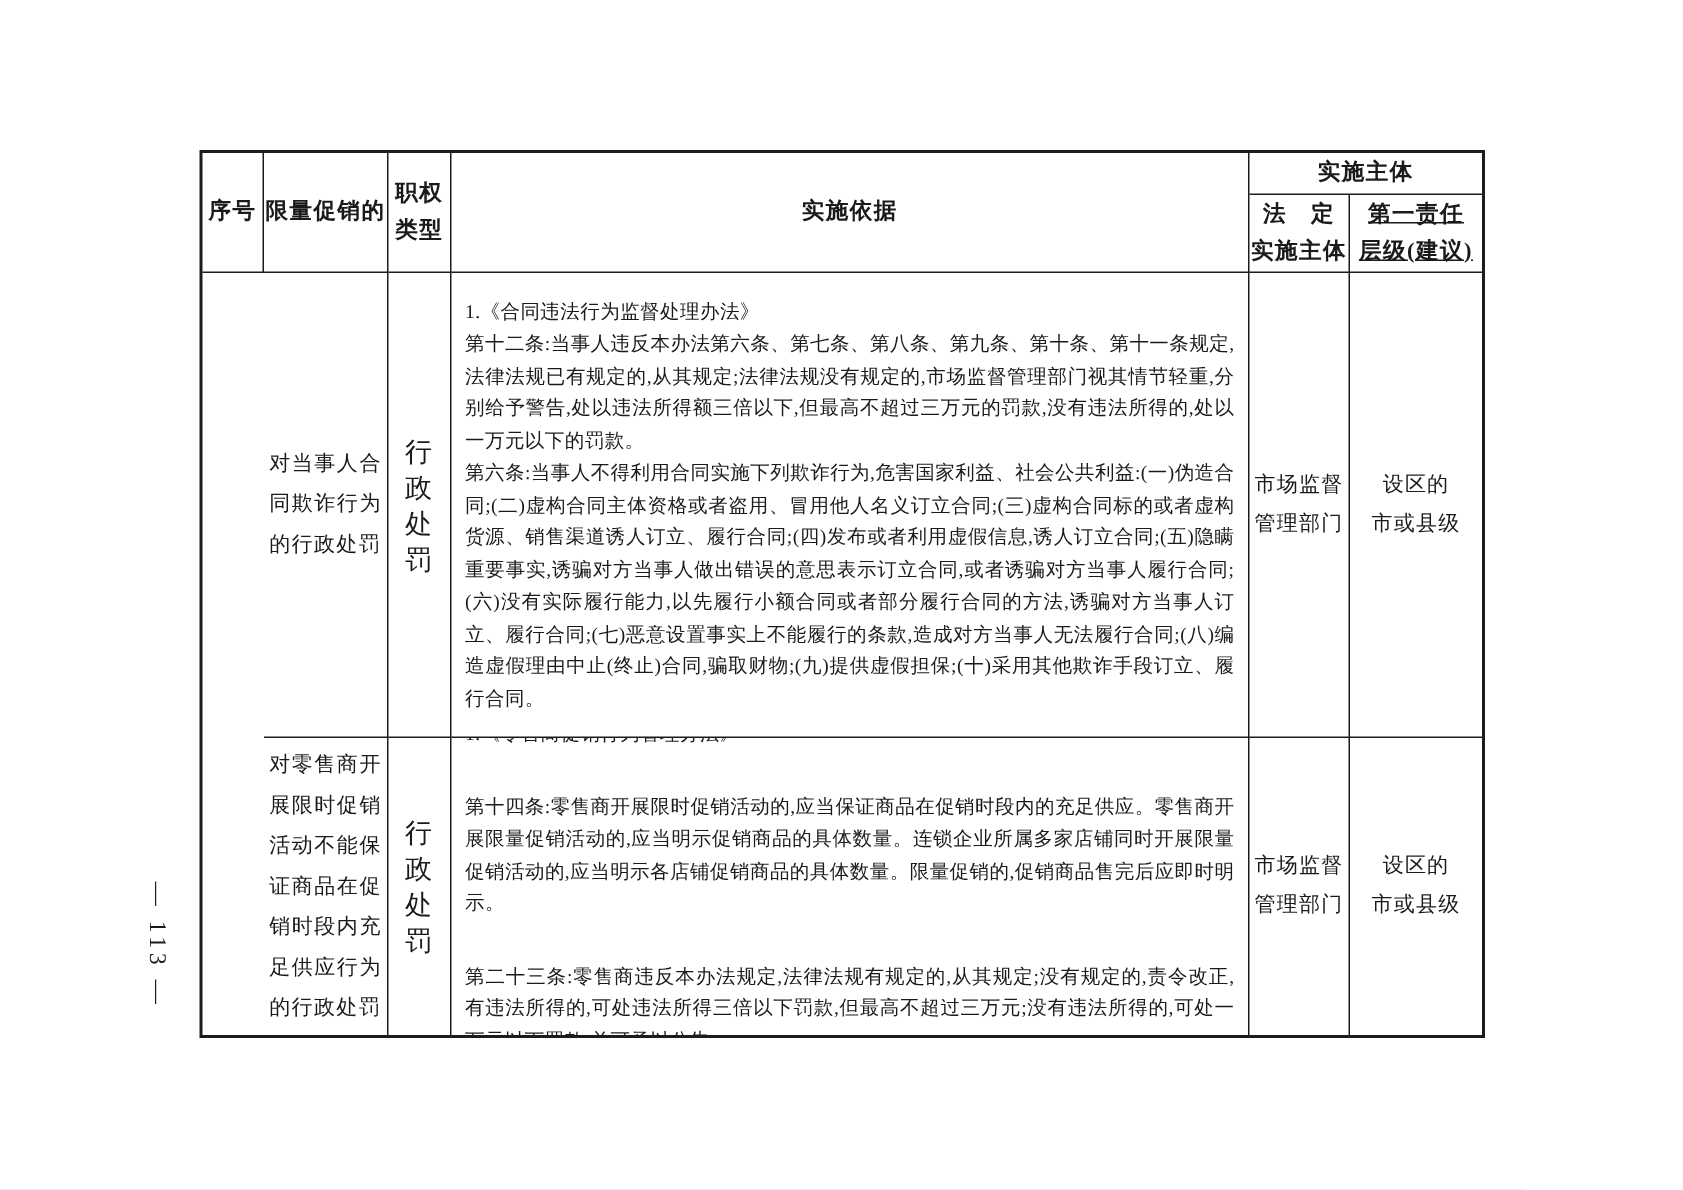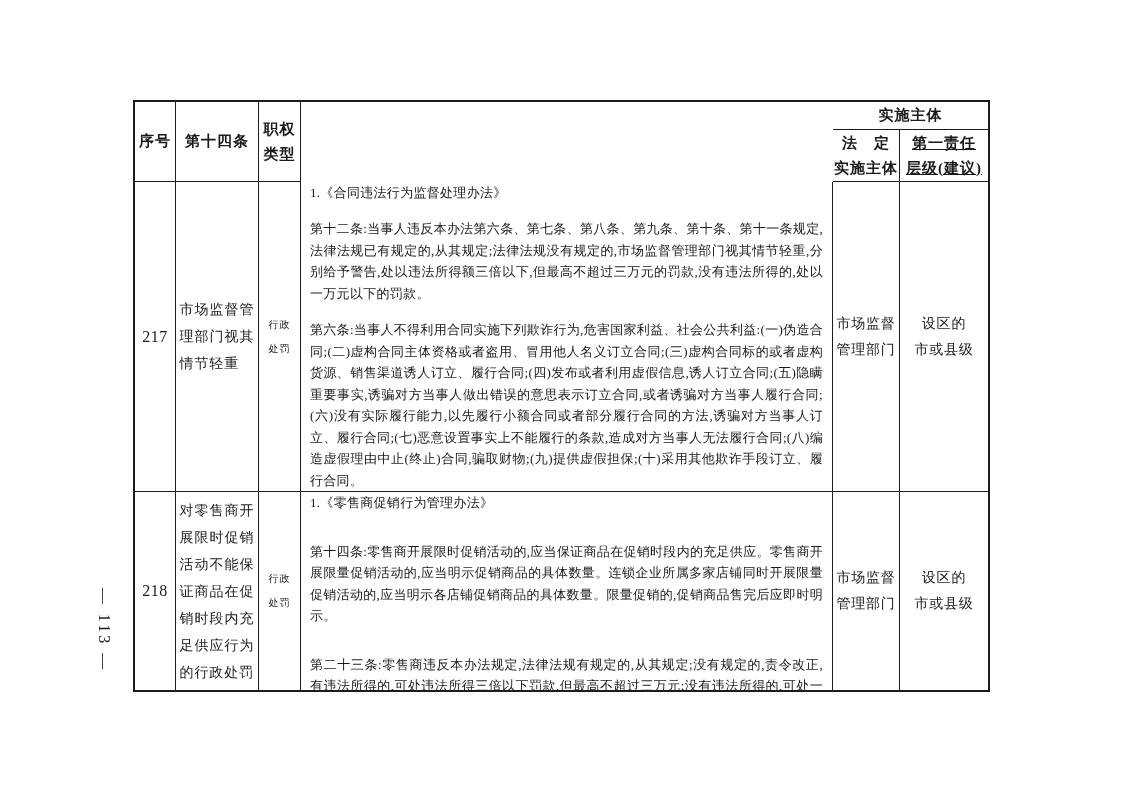--- a/index.html
+++ b/index.html
@@ -93,29 +93,29 @@
     width: 75px;
     font-size: 14px;
     line-height: 27px;
     letter-spacing: 0.9px;
     text-align: justify;
     text-align-last: left;
   }
   .type-text {
     display: block;
     width: 30px;
-    font-size: 10px;
+    font-size: 18px;
     line-height: 24px;
     letter-spacing: 0.9px;
     text-align: center;
   }
   .basis-cell {
     display: flex;
     flex-direction: column;
-    justify-content: space-between;
+    justify-content: center;
     padding: 0 9px;
   }
   .basis-cell p {
     margin: 0;
     font-size: 13px;
     line-height: 21.5px;
     letter-spacing: 0.3px;
     text-align: justify;
     text-justify: inter-ideograph;
   }
@@ -130,62 +130,57 @@
 </head>
 <body>
 
 <div class="page">
 
   <div class="page-num">— 113 —</div>
 
   <div class="doc-table">
 
     <div class="cell center hdr h-seq">序号</div>
-    <div class="cell center hdr h-name">第十四条</div>
+    <div class="cell center hdr h-name">限量促销的</div>
     <div class="cell center hdr h-type">
       <span>职权</span>
       <span>类型</span>
     </div>
+    <div class="cell center hdr h-basis">实施依据</div>
     <div class="cell center hdr h-group no-r">实施主体</div>
     <div class="cell center hdr h-legal">
       <span>法　定</span>
       <span>实施主体</span>
     </div>
     <div class="cell center hdr h-resp no-r">
       <span>第一责任</span>
       <span>层级(建议)</span>
     </div>
 
-    <div class="cell center r1-seq">
-      <span class="seq-num">217</span>
-    </div>
     <div class="cell center r1-name">
-      <span class="name-text">市场监督管理部门视其情节轻重</span>
+      <span class="name-text">对当事人合同欺诈行为的行政处罚</span>
     </div>
     <div class="cell center r1-type">
       <span class="type-text">行政</span>
       <span class="type-text">处罚</span>
     </div>
     <div class="cell basis-cell r1-basis">
       <p>1.《合同违法行为监督处理办法》</p>
       <p>第十二条:当事人违反本办法第六条、第七条、第八条、第九条、第十条、第十一条规定,法律法规已有规定的,从其规定;法律法规没有规定的,市场监督管理部门视其情节轻重,分别给予警告,处以违法所得额三倍以下,但最高不超过三万元的罚款,没有违法所得的,处以一万元以下的罚款。</p>
       <p>第六条:当事人不得利用合同实施下列欺诈行为,危害国家利益、社会公共利益:(一)伪造合同;(二)虚构合同主体资格或者盗用、冒用他人名义订立合同;(三)虚构合同标的或者虚构货源、销售渠道诱人订立、履行合同;(四)发布或者利用虚假信息,诱人订立合同;(五)隐瞒重要事实,诱骗对方当事人做出错误的意思表示订立合同,或者诱骗对方当事人履行合同;(六)没有实际履行能力,以先履行小额合同或者部分履行合同的方法,诱骗对方当事人订立、履行合同;(七)恶意设置事实上不能履行的条款,造成对方当事人无法履行合同;(八)编造虚假理由中止(终止)合同,骗取财物;(九)提供虚假担保;(十)采用其他欺诈手段订立、履行合同。</p>
     </div>
     <div class="cell center two-line r1-legal">
       <span>市场监督</span>
       <span>管理部门</span>
     </div>
     <div class="cell center two-line r1-resp no-r">
       <span>设区的</span>
       <span>市或县级</span>
     </div>
 
-    <div class="cell center r2-seq no-b">
-      <span class="seq-num">218</span>
-    </div>
     <div class="cell center r2-name no-b">
       <span class="name-text">对零售商开展限时促销活动不能保证商品在促销时段内充足供应行为的行政处罚</span>
     </div>
     <div class="cell center r2-type no-b">
       <span class="type-text">行政</span>
       <span class="type-text">处罚</span>
     </div>
     <div class="cell basis-cell r2-basis no-b">
       <p>1.《零售商促销行为管理办法》</p>
       <p>第十四条:零售商开展限时促销活动的,应当保证商品在促销时段内的充足供应。零售商开展限量促销活动的,应当明示促销商品的具体数量。连锁企业所属多家店铺同时开展限量促销活动的,应当明示各店铺促销商品的具体数量。限量促销的,促销商品售完后应即时明示。</p>

